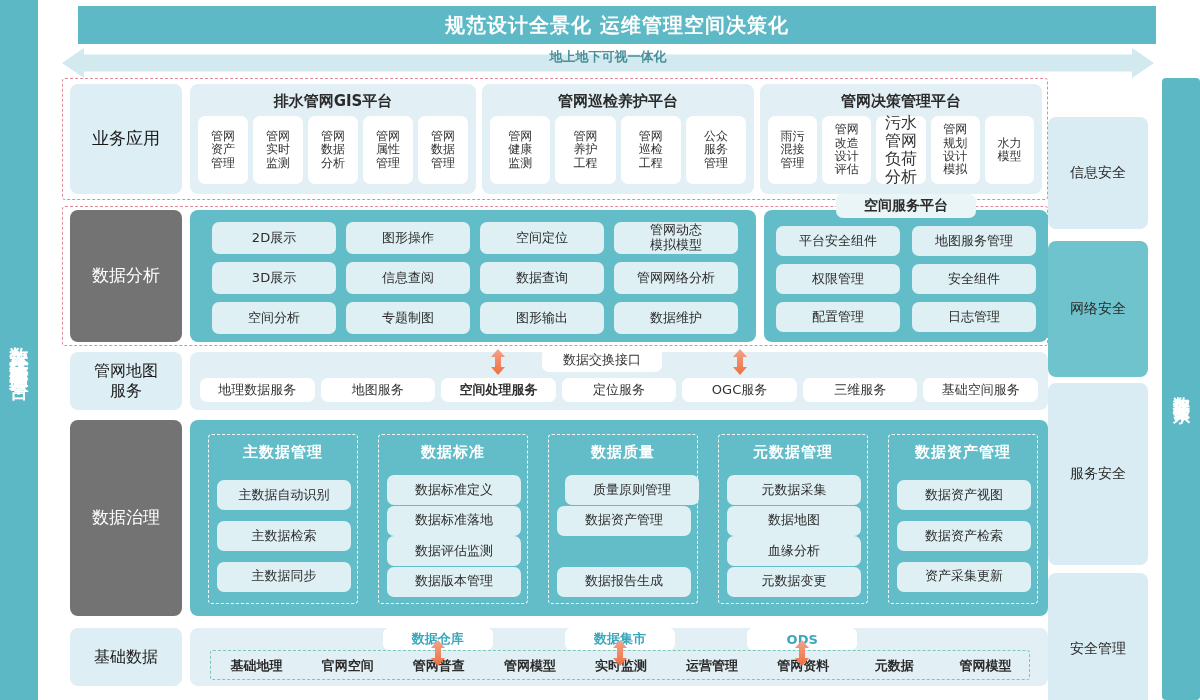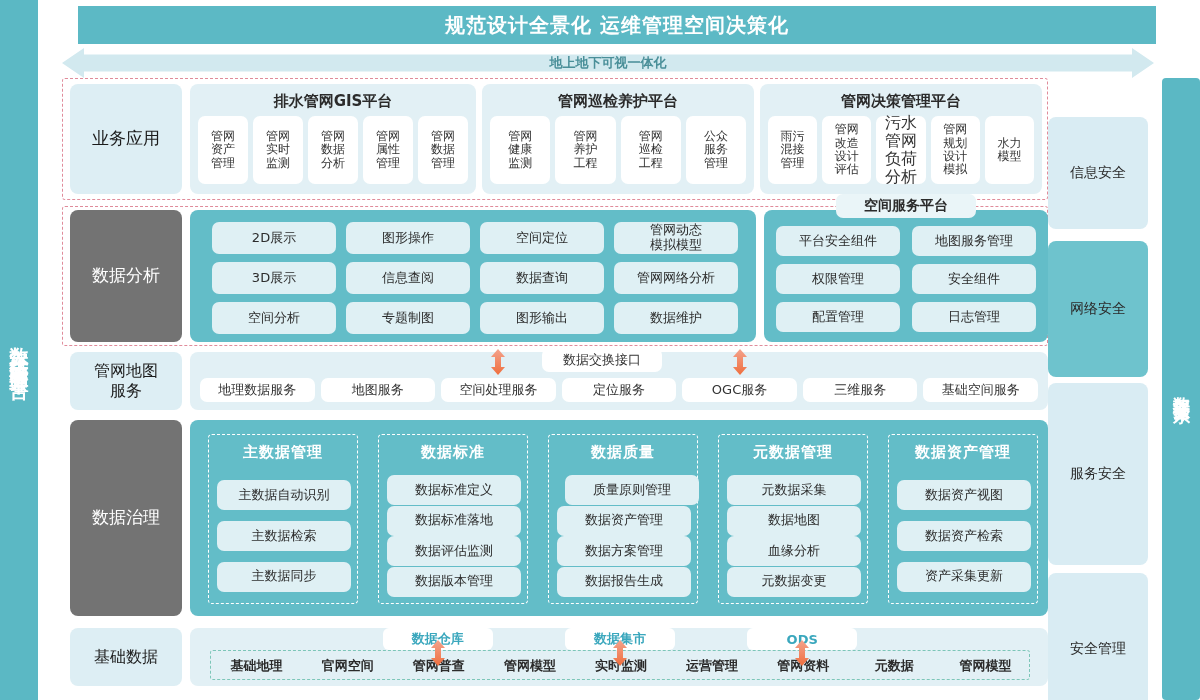--- a/index.html
+++ b/index.html
@@ -30,21 +30,21 @@
   
   .banner {
     position:absolute; left:78px; top:6px; width:1078px; height:38px;
     background:#5cb9c5; color:#fff;
     display:flex; align-items:center; justify-content:center;
     font-size:20px; font-weight:bold; letter-spacing:1px;
   }
   
   .arrowband {
     position:absolute; left:62px; top:48px; width:1092px; height:30px;
-    display:flex; align-items:center; justify-content:center;
+    display:flex; justify-content:center;
     color:#4a8f99; font-size:13px; font-weight:bold;
   }
   .arrowband .shape {
     position:absolute; left:0; top:0; width:100%; height:100%;
     background:#d2e9ef;
     clip-path: polygon(0% 50%, 22px 0%, 22px 22%, calc(100% - 22px) 22%, calc(100% - 22px) 0%, 100% 50%, calc(100% - 22px) 100%, calc(100% - 22px) 78%, 22px 78%, 22px 100%);
   }
   .arrowband span { position:relative; z-index:2; }
   .rowlabel {
     position:absolute; left:0; border-radius:8px;
@@ -179,21 +179,21 @@
         <div class="tile tile-pale" style="left: 12px; top: 54px; width: 124px; height: 30px; font-size: 13px;">权限管理</div>
         <div class="tile tile-pale" style="left: 12px; top: 92px; width: 124px; height: 30px; font-size: 13px;">配置管理</div>
         <div class="tile tile-pale" style="left: 148px; top: 16px; width: 124px; height: 30px; font-size: 13px;">地图服务管理</div>
         <div class="tile tile-pale" style="left: 148px; top: 54px; width: 124px; height: 30px; font-size: 13px;">安全组件</div>
         <div class="tile tile-pale" style="left: 148px; top: 92px; width: 124px; height: 30px; font-size: 13px;">日志管理</div>
       </div>
       <div class="rowlabel lbl-light" style="left: 70px; top: 352px; width: 112px; height: 58px; font-size: 16px;">管网地图<br>服务</div>
       <div class="panel panel-light" style="left: 190px; top: 352px; width: 858px; height: 58px;">
         <div class="tile tile-white" style="left: 10px; top: 26px; width: 114.571px; height: 24px; font-size: 13px;">地理数据服务</div>
         <div class="tile tile-white" style="left: 130.571px; top: 26px; width: 114.571px; height: 24px; font-size: 13px;">地图服务</div>
-        <div class="tile tile-white" style="left: 251.143px; top: 26px; width: 114.571px; height: 24px; font-size: 13px;">空间处理服务</div>
+        <div class="tile tile-white" style="left: 251.143px; top: 26px; width: 114.571px; height: 24px; font-size: 13px; font-weight: bold;">空间处理服务</div>
         <div class="oarrow" style="left: 300.429px; top: -3px;">
           <svg width="16" height="26" viewBox="0 0 16 26">
             <defs>
               <linearGradient id="og300.42857142857144_-3" x1="0" y1="0" x2="0" y2="1">
                 <stop offset="0%" stop-color="#f4a28c"></stop>
                 <stop offset="100%" stop-color="#ef6f3e"></stop>
               </linearGradient>
             </defs>
             <path d="M8 0 L15 8 L11 8 L11 18 L15 18 L8 26 L1 18 L5 18 L5 8 L1 8 Z" fill="url(#og300.42857142857144_-3)"></path>
           </svg>
@@ -227,21 +227,20 @@
           <div class="dashgroup-title">数据标准</div>
           <div class="tile tile-pale" style="left: 8px; top: 40.25px; width: 134px; height: 30px; font-size: 13px;">数据标准定义</div>
           <div class="tile tile-pale" style="left: 8px; top: 70.75px; width: 134px; height: 30px; font-size: 13px;">数据标准落地</div>
           <div class="tile tile-pale" style="left: 8px; top: 101.25px; width: 134px; height: 30px; font-size: 13px;">数据评估监测</div>
           <div class="tile tile-pale" style="left: 8px; top: 131.75px; width: 134px; height: 30px; font-size: 13px;">数据版本管理</div>
         </div>
         <div class="dashgroup" style="left: 358px; top: 14px; width: 150px; height: 170px;">
           <div class="dashgroup-title">数据质量</div>
           <div class="tile tile-pale" style="left: 8px; top: 40.25px; width: 134px; height: 30px; font-size: 13px; margin-left: 8px;">质量原则管理</div>
           <div class="tile tile-pale" style="left: 8px; top: 70.75px; width: 134px; height: 30px; font-size: 13px;">数据资产管理</div>
-          <div class="tile tile-pale" style="left: 8px; top: 101.25px; width: 134px; height: 30px; font-size: 13px;">数据方案管理</div>
           <div class="tile tile-pale" style="left: 8px; top: 131.75px; width: 134px; height: 30px; font-size: 13px;">数据报告生成</div>
         </div>
         <div class="dashgroup" style="left: 528px; top: 14px; width: 150px; height: 170px;">
           <div class="dashgroup-title">元数据管理</div>
           <div class="tile tile-pale" style="left: 8px; top: 40.25px; width: 134px; height: 30px; font-size: 13px;">元数据采集</div>
           <div class="tile tile-pale" style="left: 8px; top: 70.75px; width: 134px; height: 30px; font-size: 13px;">数据地图</div>
           <div class="tile tile-pale" style="left: 8px; top: 101.25px; width: 134px; height: 30px; font-size: 13px;">血缘分析</div>
           <div class="tile tile-pale" style="left: 8px; top: 131.75px; width: 134px; height: 30px; font-size: 13px;">元数据变更</div>
         </div>
         <div class="dashgroup" style="left: 698px; top: 14px; width: 150px; height: 170px;">

